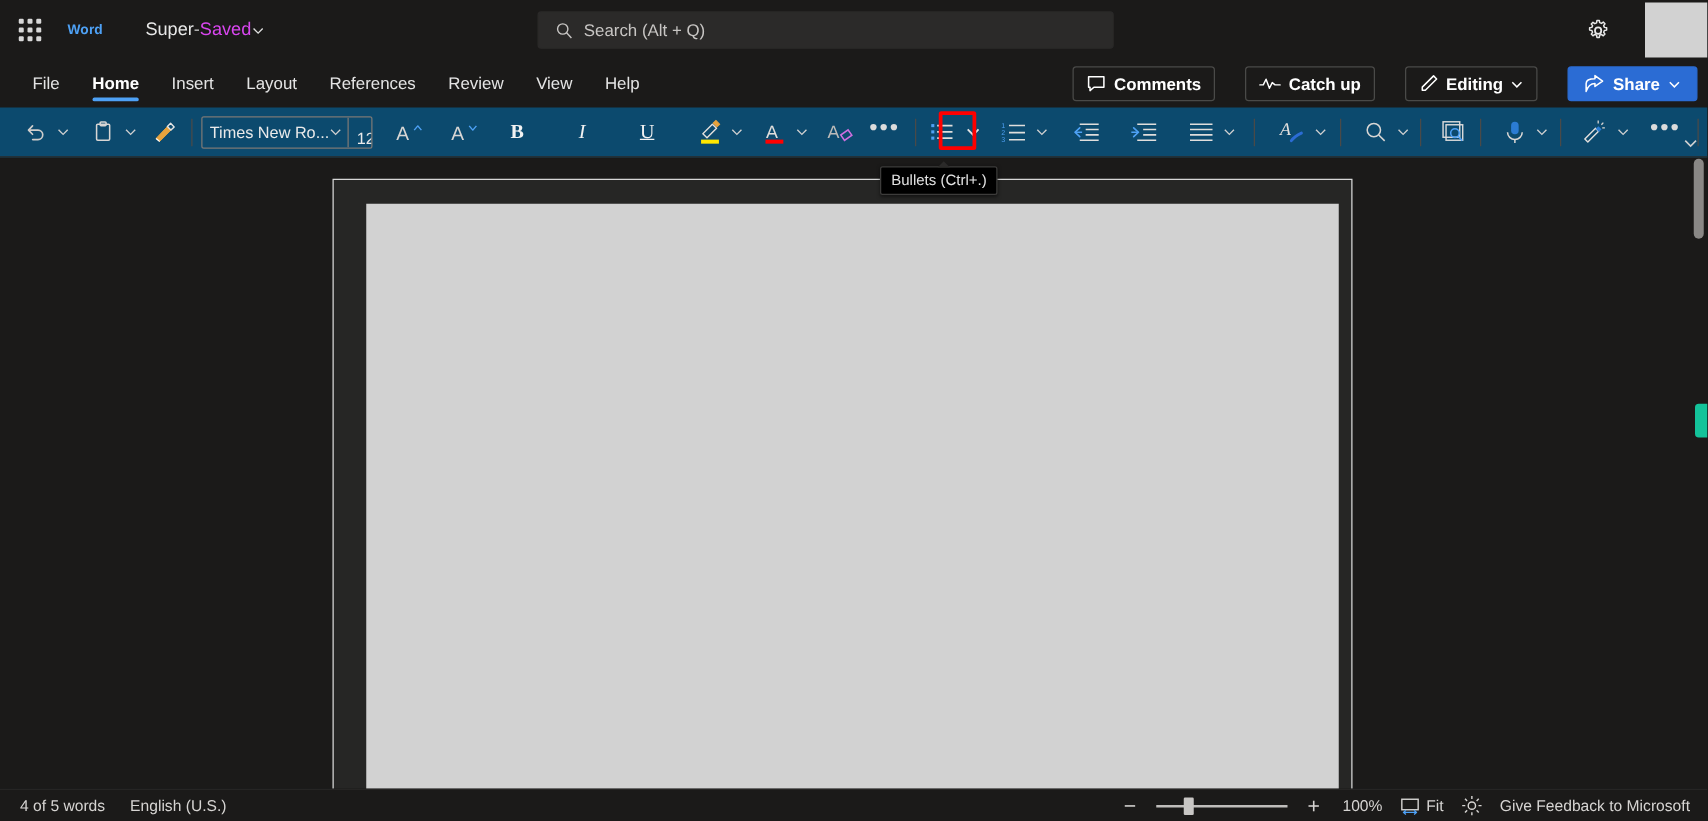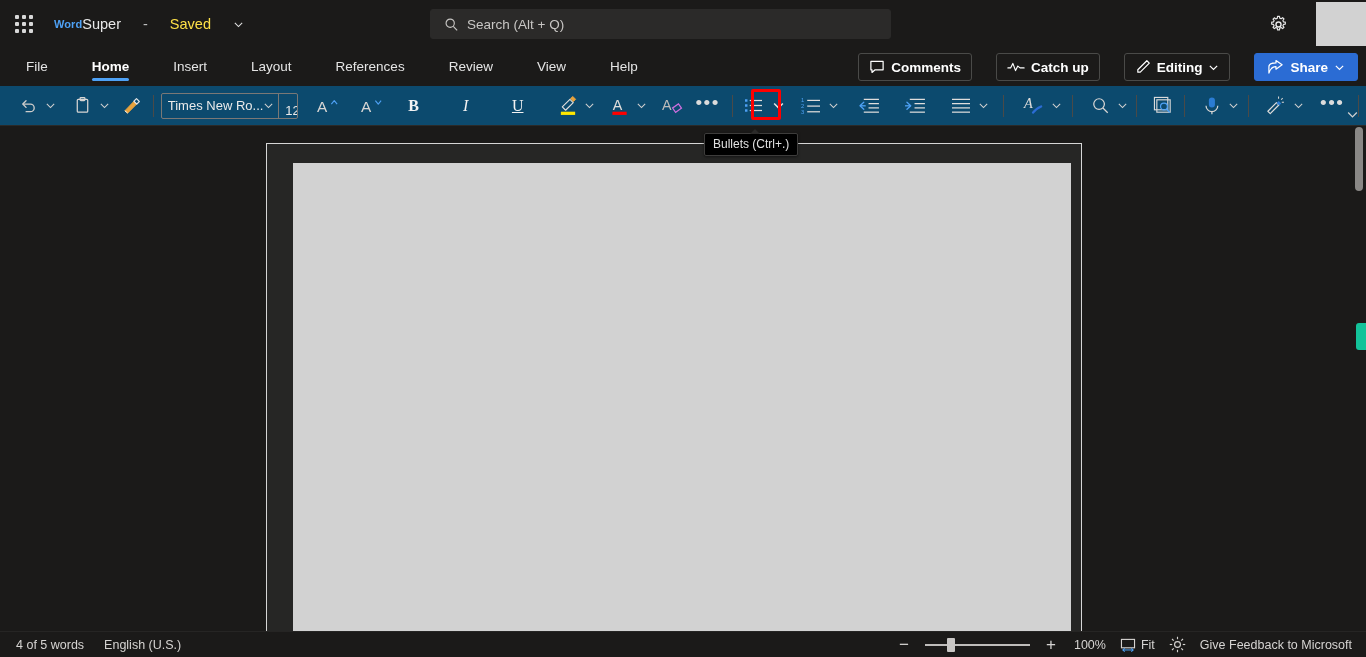--- a/index.html
+++ b/index.html
@@ -27,25 +27,25 @@
     display: grid; grid-template-columns: repeat(3, 4px);
     grid-template-rows: repeat(3, 4px); gap: 3px;
   }
   .waffle-grid i { display: block; width: 4px; height: 4px; background: #d8d8d8; border-radius: 1px; }
 
   .brand {
     font-size: 11px; font-weight: 700; color: #4ea1f5;
     margin-left: 6px; letter-spacing: .1px; cursor: pointer;
   }
   .docname {
-    font-size: 14.5px; color: #e8e8e8;
-    display: flex; align-items: center; gap: 22px; cursor: pointer;
+    margin-left: 34px; font-size: 14.5px; color: #e8e8e8;
+    display: flex; align-items: center; gap: 0; cursor: pointer;
   }
   .docname .sep { color: #bdbdbd; }
-  .docname .saved { color: #fde047; }
+  .docname .saved { color: #d946ef; }
   .chev { display: inline-block; }
   .chev svg { display: block; }
 
   .searchwrap {
     position: absolute; left: 430px; top: 9px; width: 461px; height: 30px;
   }
   .searchbox {
     width: 100%; height: 100%;
     background: #2b2a29; border: 1px solid #2b2a29; border-radius: 3px;
     display: flex; align-items: center; padding: 0 10px; cursor: text;
@@ -61,21 +61,21 @@
   .avatarbox {
     position: absolute; right: 0px; top: 2px; width: 50px; height: 44px;
     background: #d2d2d2;
   }
 
   
   .tabstrip {
     position: absolute; left: 0; top: 48px; width: 1366px; height: 38px;
     background: #1b1a19; display: flex; align-items: center;
   }
-  .tabs { display: flex; align-items: center; padding-left: 14px; gap: 20px; }
+  .tabs { display: flex; align-items: center; padding-left: 14px; gap: 2px; }
   .tab {
     position: relative; font-size: 13.5px; color: #e4e4e4;
     padding: 7px 12px 9px; cursor: pointer; border-radius: 3px;
     white-space: nowrap;
   }
   .tab.active { font-weight: 700; color: #ffffff; }
   .tab.active::after {
     content: ""; position: absolute; left: 12px; right: 12px; bottom: 2px;
     height: 2.5px; background: #4ea1f5; border-radius: 2px;
   }

